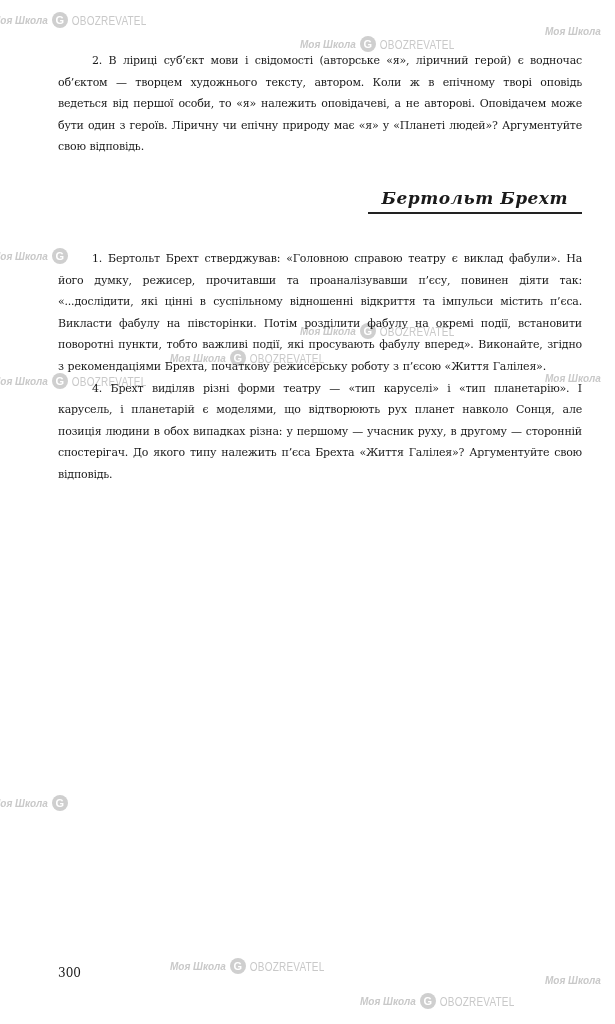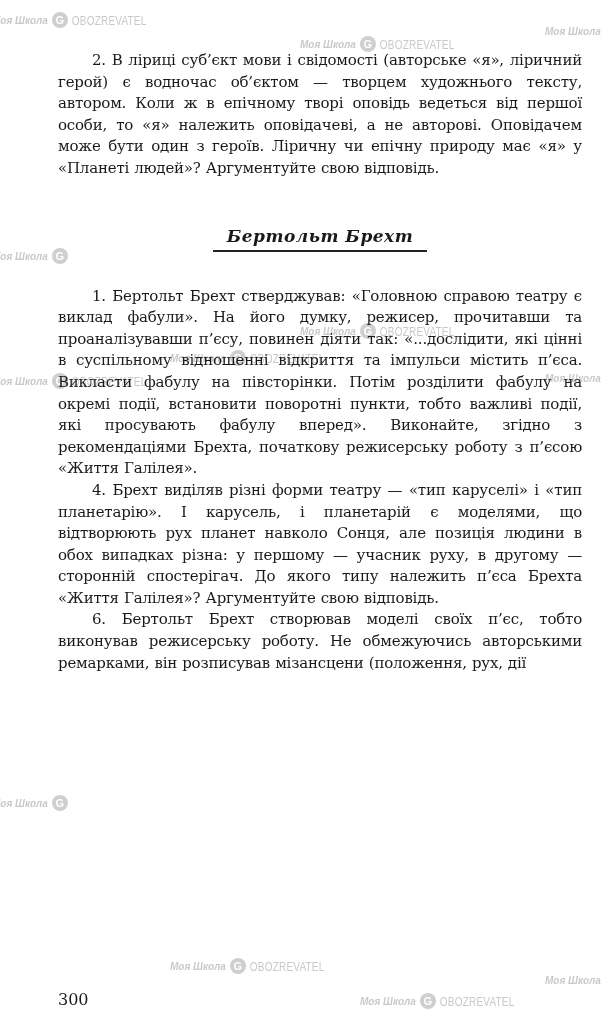--- a/index.html
+++ b/index.html
@@ -5,24 +5,24 @@
     html, body { margin: 0; padding: 0; }
     body {
       width: 615px; height: 1024px; background: #ffffff; position: relative; overflow: hidden;
       font-family: "DejaVu Serif", "Liberation Serif", serif; color: #1a1a1a;
     }
     .wm { position: absolute; display: flex; align-items: center; gap: 4px; color: #c9c9c9; font-family: "Liberation Sans", sans-serif; font-size: 10px; white-space: nowrap; pointer-events: none; }
     .wm .ms { font-style: italic; font-weight: bold; }
     .wm .logo { width: 16px; height: 16px; border-radius: 50%; background: #cfcfcf; color: #fff; font-size: 11px; display: flex; align-items: center; justify-content: center; font-weight: bold; }
     .wm .oz { letter-spacing: 0.2px; font-size: 10px; transform: scaleY(1.2); }
     .page { position: absolute; left: 58px; top: 50px; width: 524px; }
-    .para { font-size: 15px; line-height: 21.6px; text-align: justify; margin: 0; text-indent: 34px; letter-spacing: -0.2px; word-spacing: 0.5px; }
-    .heading { text-align: center; margin: 46px 0 34px 0; position: relative; }
+    .para { font-size: 11px; line-height: 21.6px; text-align: justify; margin: 0; text-indent: 34px; letter-spacing: -0.2px; word-spacing: 0.5px; }
+    .heading { text-align: right; margin: 30px 0 34px 0; position: relative; }
     .heading span { font-style: italic; font-weight: bold; font-size: 17px; letter-spacing: 0.5px; display: inline-block; padding: 0 14px 4px 14px; border-bottom: 2px solid #222; }
-    .pagenum { position: absolute; left: 58px; top: 990px; font-size: 16px; }
+    .pagenum { position: absolute; left: 58px; top: 966px; font-size: 12px; }
   </style>
 </head>
 <body>
 
 <div class="wm" style="left:-8px;top:12px;">
     <span class="ms">Моя Школа</span>
     <span class="logo">G</span>
     <span class="oz">OBOZREVATEL</span>
   </div>
 <div class="wm" style="left:300px;top:36px;">
@@ -75,16 +75,15 @@
 
 <div class="page">
   <p class="para">2. В ліриці суб’єкт мови і свідомості (авторське «я», ліричний герой) є водночас об’єктом — творцем художнього тексту, автором. Коли ж в епічному творі оповідь ведеться від першої особи, то «я» належить оповідачеві, а не авторові. Оповідачем може бути один з героїв. Ліричну чи епічну природу має «я» у «Планеті людей»? Аргументуйте свою відповідь.</p>
 
   <div class="heading">
     <span>Бертольт Брехт</span>
   </div>
 
   <p class="para">1. Бертольт Брехт стверджував: «Головною справою театру є виклад фабули». На його думку, режисер, прочитавши та проаналізувавши п’єсу, повинен діяти так: «...дослідити, які цінні в суспільному відношенні відкриття та імпульси містить п’єса. Викласти фабулу на півсторінки. Потім розділити фабулу на окремі події, встановити поворотні пункти, тобто важливі події, які просувають фабулу вперед». Виконайте, згідно з рекомендаціями Брехта, початкову режисерську роботу з п’єсою «Життя Галілея».</p>
   <p class="para">4. Брехт виділяв різні форми театру — «тип каруселі» і «тип планетарію». І карусель, і планетарій є моделями, що відтворюють рух планет навколо Сонця, але позиція людини в обох випадках різна: у першому — учасник руху, в другому — сторонній спостерігач. До якого типу належить п’єса Брехта «Життя Галілея»? Аргументуйте свою відповідь.</p>
-  <p class="para">6. Бертольт Брехт створював моделі своїх п’єс, тобто виконував режисерську роботу. Не обмежуючись авторськими ремарками, він розписував мізансцени (положення, рух, дії</p>
 </div>
 
 <div class="pagenum">300</div>
 
 </body></html>

